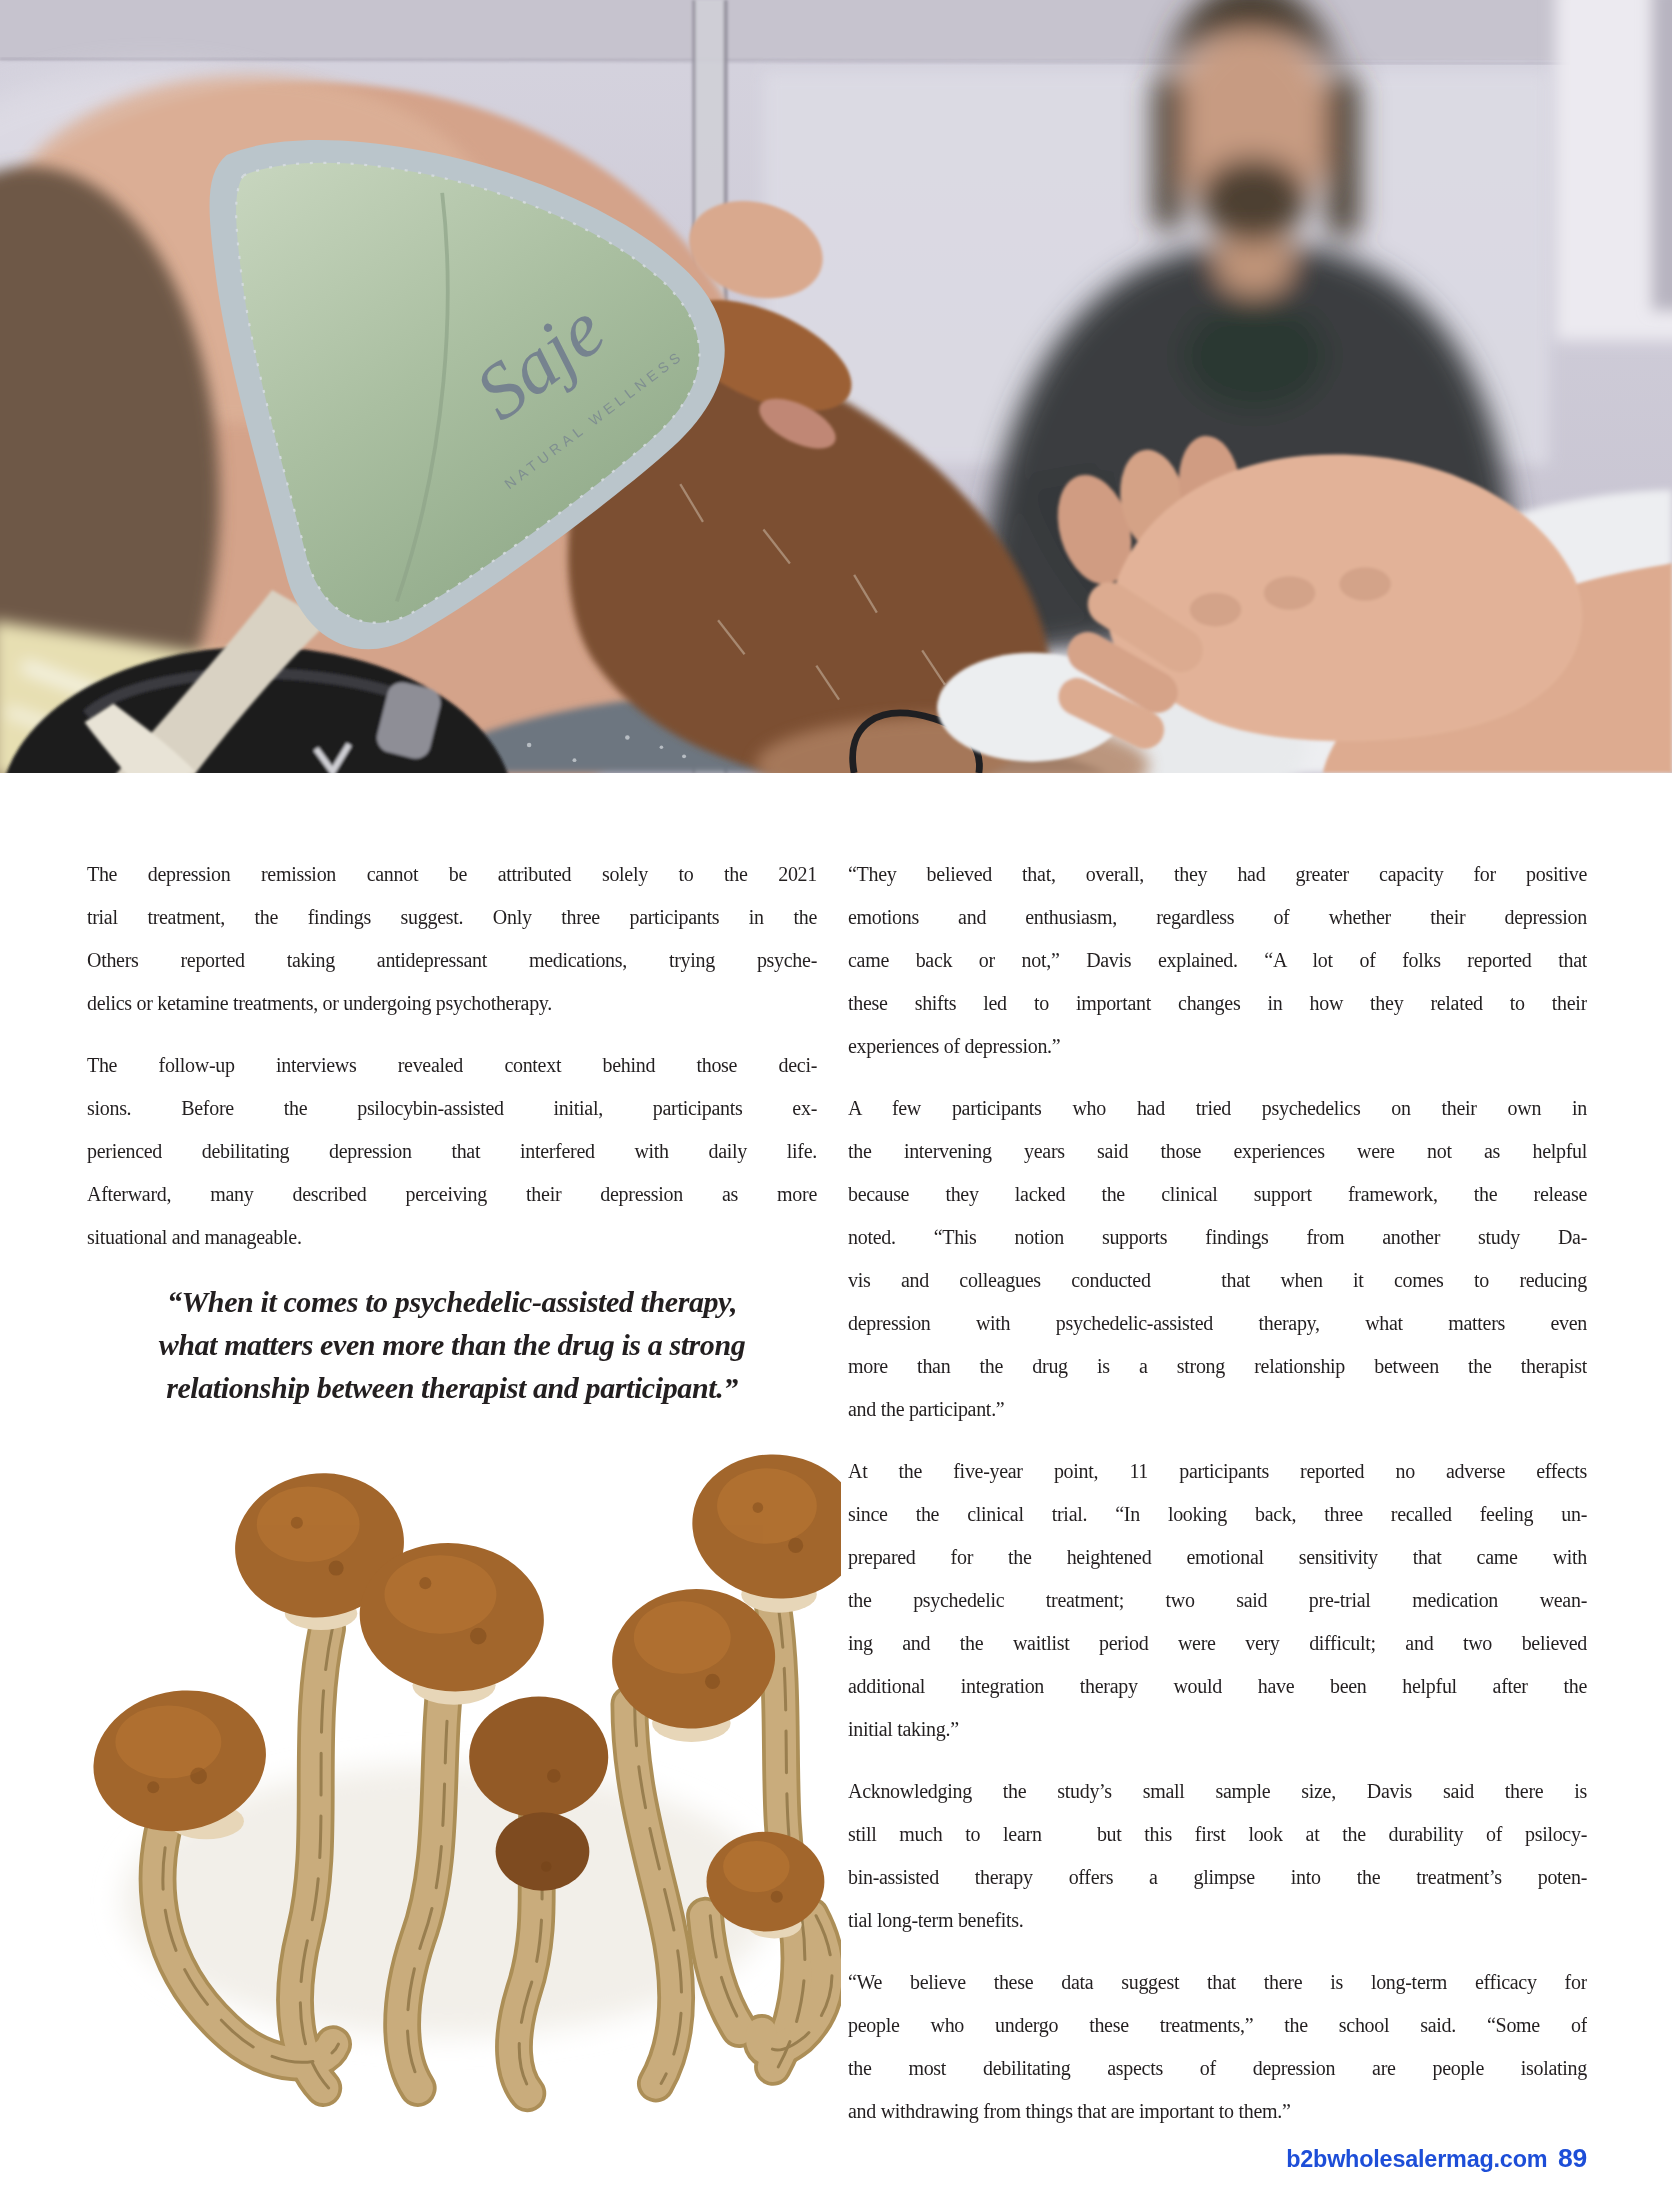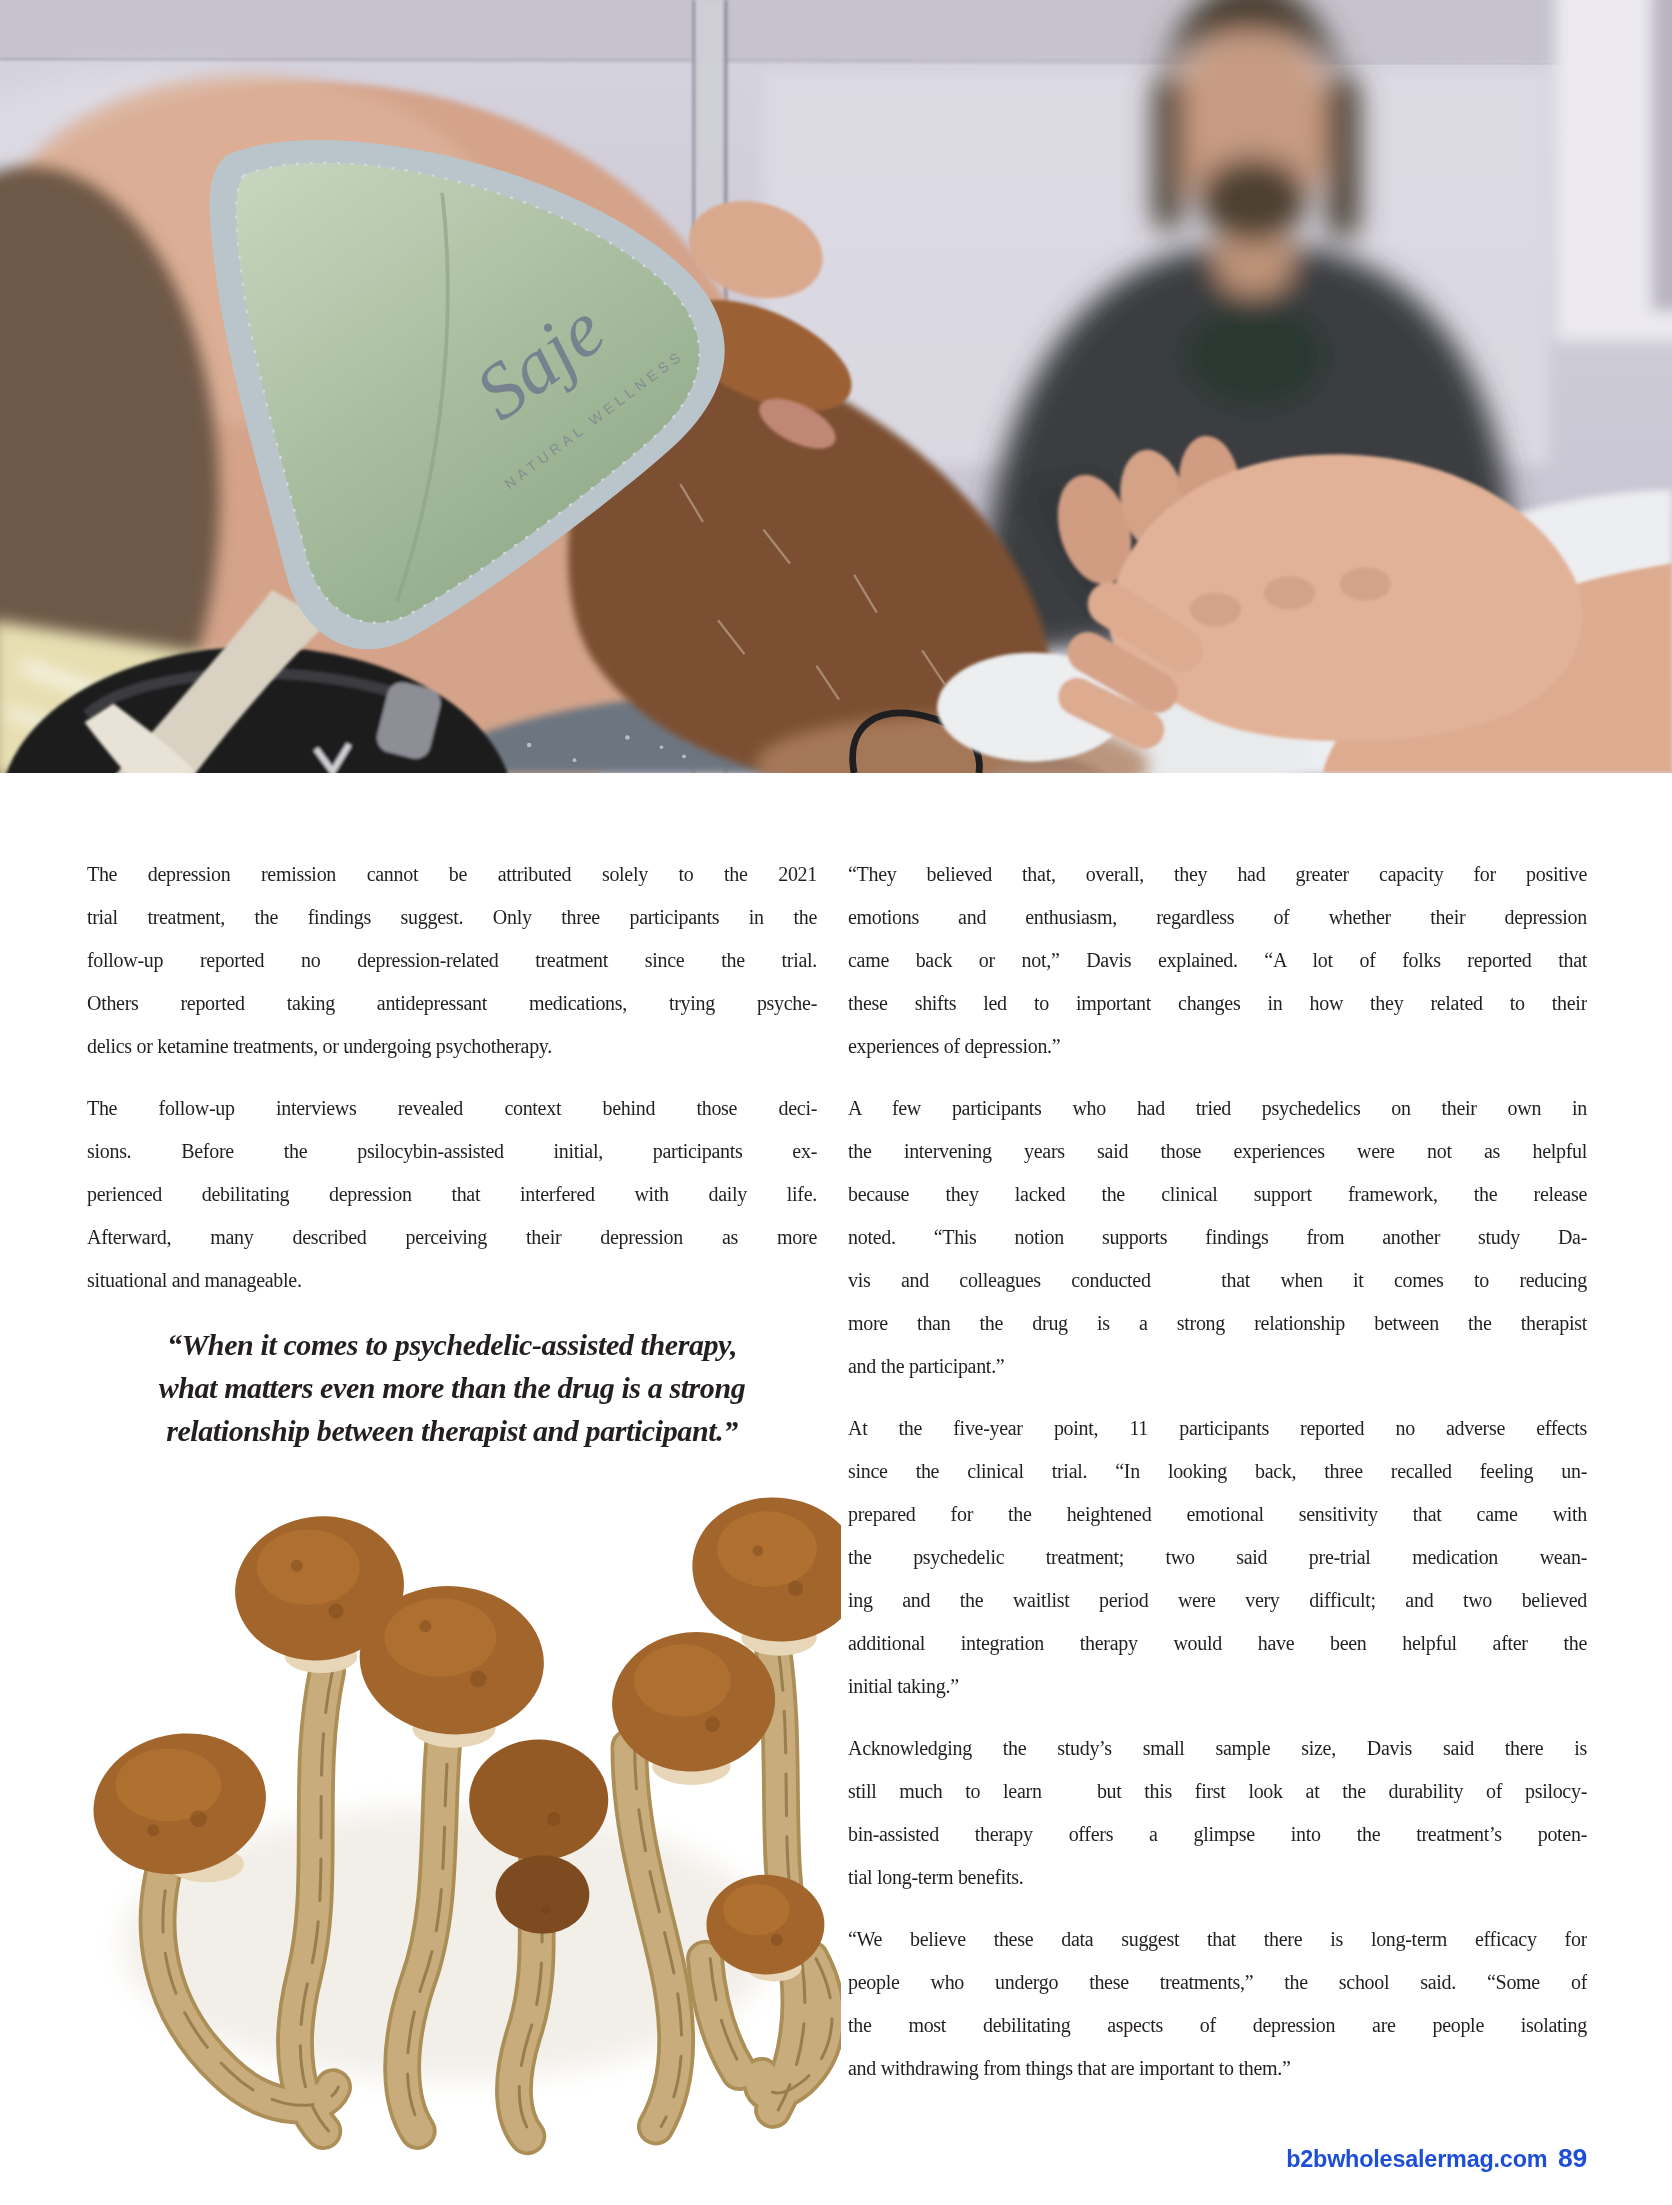--- a/index.html
+++ b/index.html
@@ -173,21 +173,20 @@
         <rect x="1405" y="862" width="160" height="54" rx="27" fill="#d6a388" transform="rotate(30 1485 889)"></rect>
         <rect x="1395" y="918" width="150" height="50" rx="25" fill="#dcab90" transform="rotate(26 1470 943)"></rect>
       </g>
     </svg>
   </div>
 
   <div class="col col-left">
     <div class="para">
         <div class="tline">The depression remission cannot be attributed solely to the 2021</div>
         <div class="tline">trial treatment, the findings suggest. Only three participants in the</div>
-        <div class="tline">follow-up reported no depression-related treatment since the trial.</div>
         <div class="tline">Others reported taking antidepressant medications, trying psyche-</div>
         <div class="tline last">delics or ketamine treatments, or undergoing psychotherapy.</div>
       </div>
     <div class="para">
         <div class="tline">The follow-up interviews revealed context behind those deci-</div>
         <div class="tline">sions. Before the psilocybin-assisted initial, participants ex-</div>
         <div class="tline">perienced debilitating depression that interfered with daily life.</div>
         <div class="tline">Afterward, many described perceiving their depression as more</div>
         <div class="tline last">situational and manageable.</div>
       </div>
@@ -314,20 +313,21 @@
         <div class="tline">came back or not,” Davis explained. “A lot of folks reported that</div>
         <div class="tline">these shifts led to important changes in how they related to their</div>
         <div class="tline last">experiences of depression.”</div>
       </div>
     <div class="para">
         <div class="tline">A few participants who had tried psychedelics on their own in</div>
         <div class="tline">the intervening years said those experiences were not as helpful</div>
         <div class="tline">because they lacked the clinical support framework, the release</div>
         <div class="tline">noted. “This notion supports findings from another study Da-</div>
         <div class="tline">vis and colleagues conducted   that when it comes to reducing</div>
+        <div class="tline">depression with psychedelic-assisted therapy, what matters even</div>
         <div class="tline">more than the drug is a strong relationship between the therapist</div>
         <div class="tline last">and the participant.”</div>
       </div>
     <div class="para">
         <div class="tline">At the five-year point, 11 participants reported no adverse effects</div>
         <div class="tline">since the clinical trial. “In looking back, three recalled feeling un-</div>
         <div class="tline">prepared for the heightened emotional sensitivity that came with</div>
         <div class="tline">the psychedelic treatment; two said pre-trial medication wean-</div>
         <div class="tline">ing and the waitlist period were very difficult; and two believed</div>
         <div class="tline">additional integration therapy would have been helpful after the</div>

